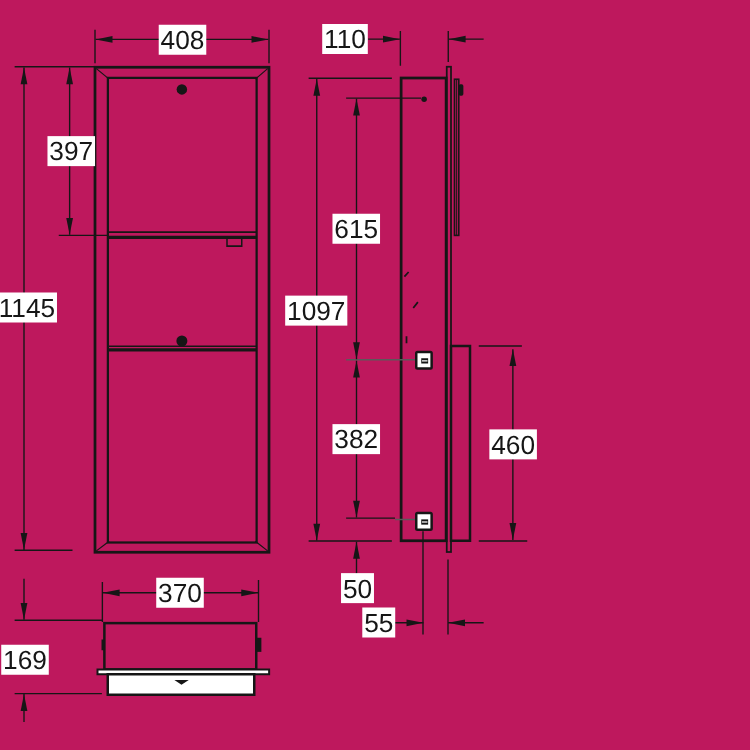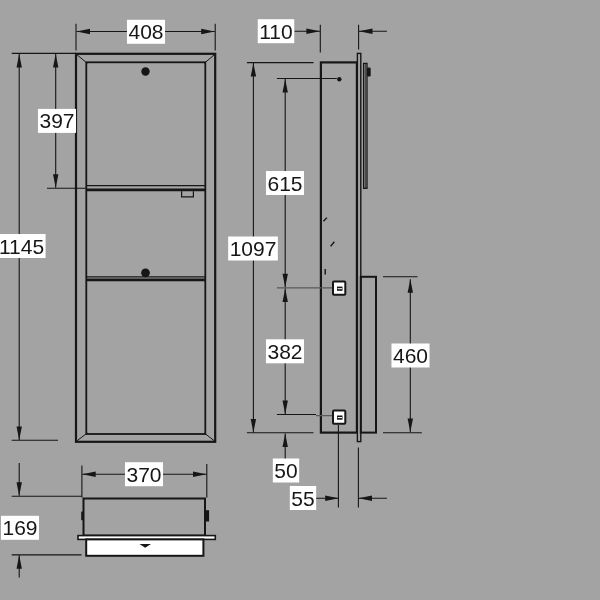--- a/index.html
+++ b/index.html
@@ -1,16 +1,16 @@
 <!DOCTYPE html>
 <html><head>
 <meta charset="utf-8">
 <style>
   html,body{margin:0;padding:0;background:#fff;}
-  .stage{width:600px;height:600px;background:#a3a3a3;position:relative;font-family:"Liberation Sans",sans-serif;}
+  .stage{width:600px;height:600px;background:#be185d;position:relative;font-family:"Liberation Sans",sans-serif;}
   svg{display:block;}
   text.dim{font-family:"Liberation Sans",sans-serif;font-size:21px;fill:#161616;}
   .ln{stroke:#161616;fill:none;}
   .thin{stroke-width:1.1;}
   .ar{fill:#161616;stroke:none;}
 </style>
 </head>
 <body>
 
 <div class="stage">

